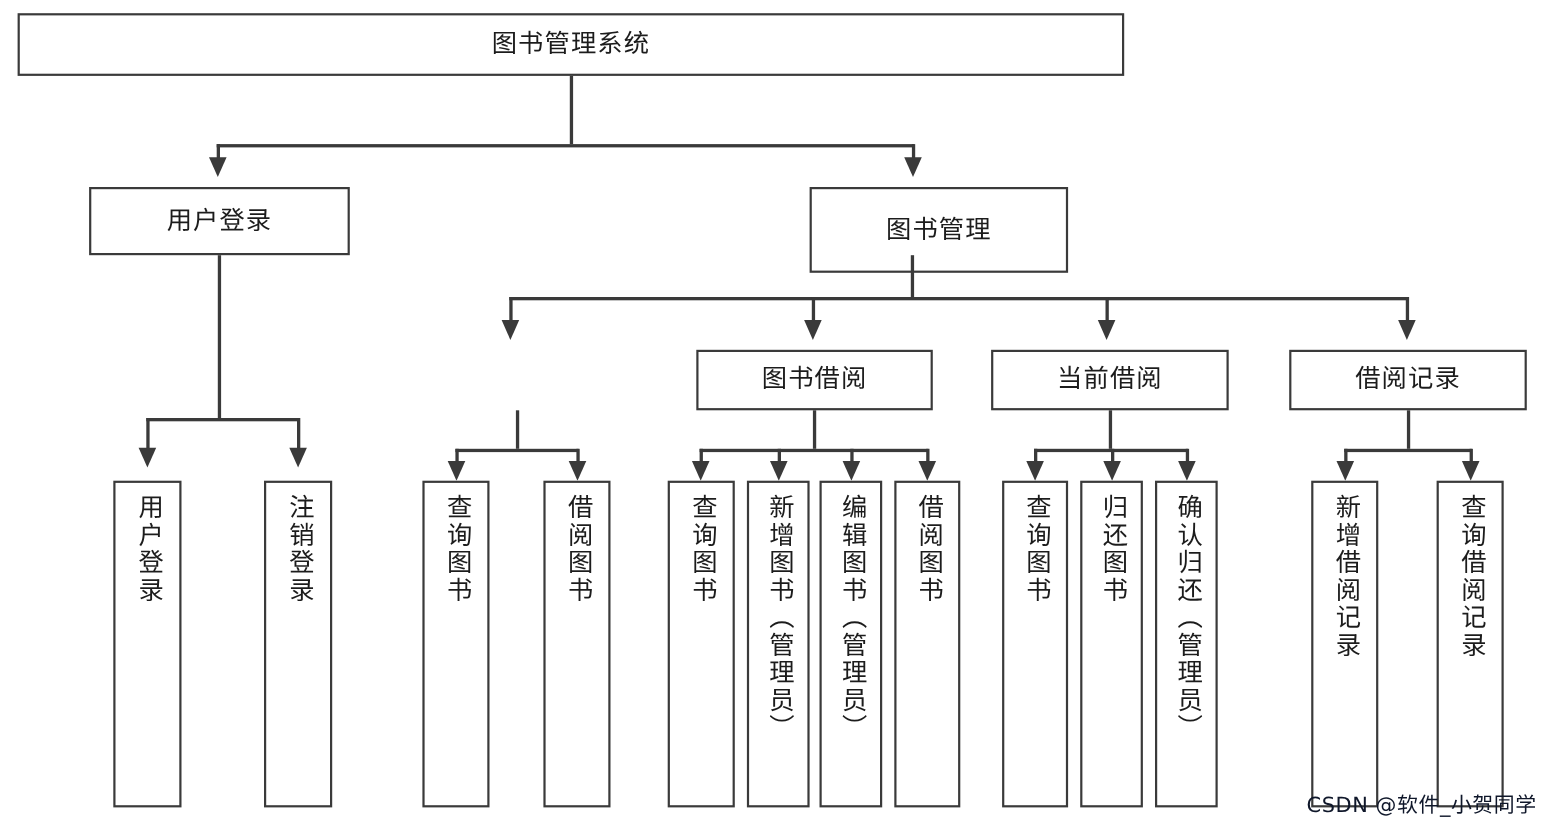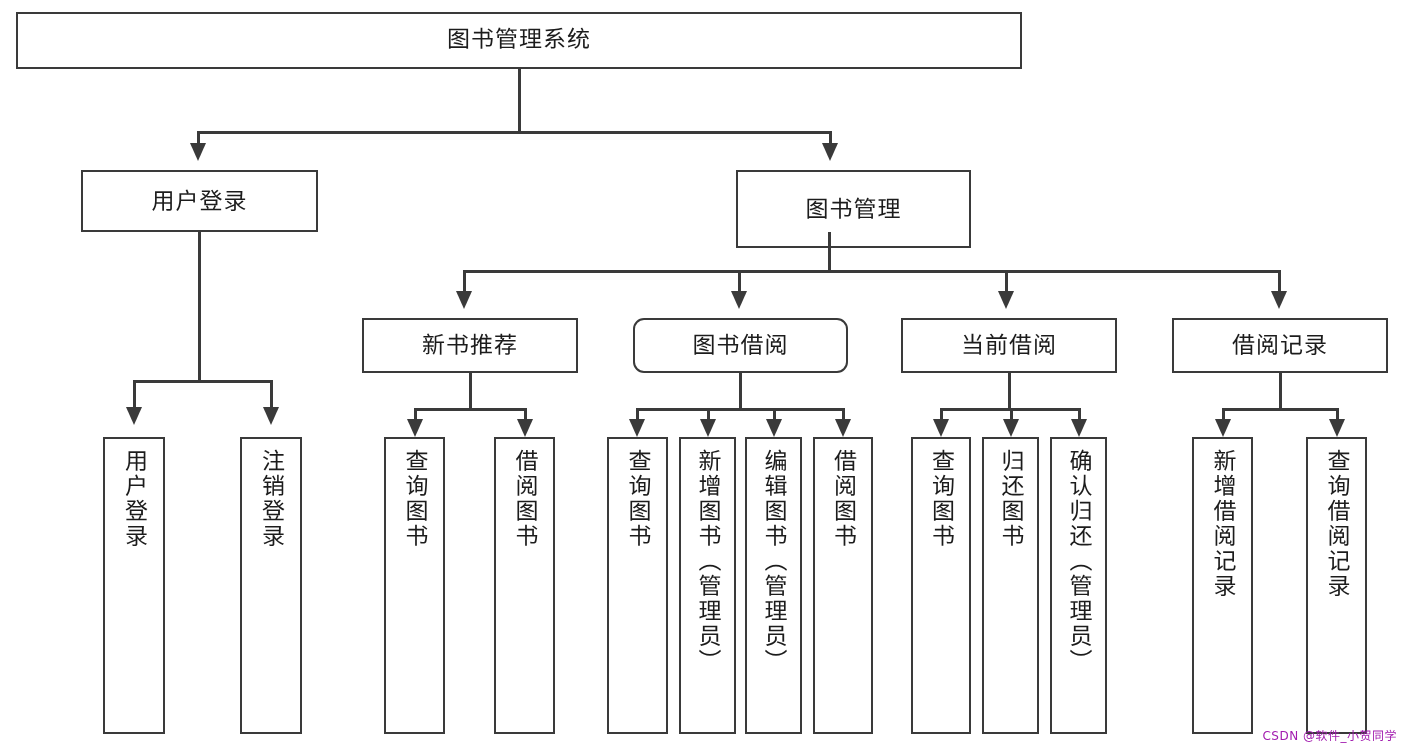--- a/index.html
+++ b/index.html
@@ -74,22 +74,22 @@
     border-left: 8px solid transparent;
     border-right: 8px solid transparent;
     border-top: 18px solid #3a3a3a;
   }
 
   
   #watermark {
     position: absolute;
     right: 8px;
     bottom: 4px;
-    font-size: 12px;
-    color: #a21caf;
+    font-size: 19px;
+    color: #0f172a;
     letter-spacing: 0.5px;
     user-select: none;
     white-space: nowrap;
   }
 </style>
 </head>
 <body>
 
 <div id="canvas">
 
@@ -123,25 +123,22 @@
   <div class="hline" style="left:463px; top:270px; width:817px;"></div>
   <div class="vline" style="left:463px; top:270px; height:22px;"></div>
   <div class="vline" style="left:738px; top:270px; height:22px;"></div>
   <div class="vline" style="left:1005px; top:270px; height:22px;"></div>
   <div class="vline" style="left:1278px; top:270px; height:22px;"></div>
   <div class="arrow" style="left:456px; top:291px;"></div>
   <div class="arrow" style="left:731px; top:291px;"></div>
   <div class="arrow" style="left:998px; top:291px;"></div>
   <div class="arrow" style="left:1271px; top:291px;"></div>
 
-  <div class="node" style="left:362px; top:318px; width:216px; height:55px;">
-    <span class="label">新书推荐</span>
-  </div>
-
-  <div class="node" style="left:633px; top:318px; width:215px; height:55px;border-radius:11px;">
+
+  <div class="node" style="left:633px; top:318px; width:215px; height:55px;">
     <span class="label">图书借阅</span>
   </div>
 
   <div class="node" style="left:1172px; top:318px; width:216px; height:55px;">
     <span class="label">借阅记录</span>
   </div>
 
   <div class="node" style="left:901px; top:318px; width:216px; height:55px;">
     <span class="label">当前借阅</span>
   </div>

